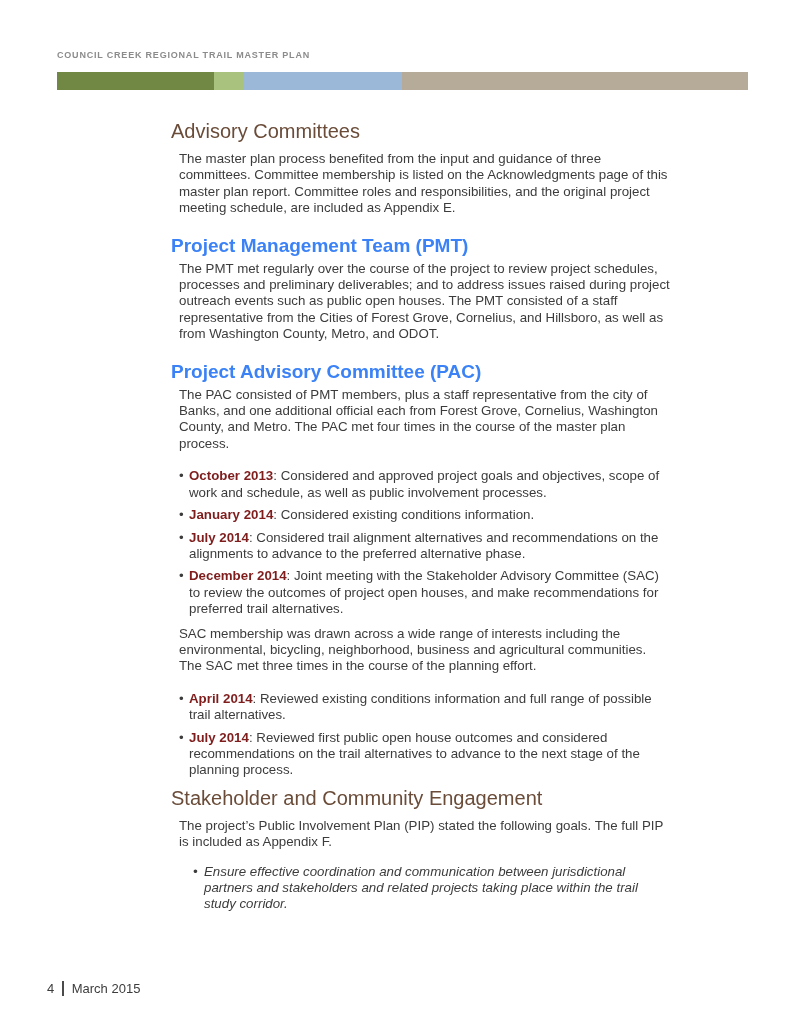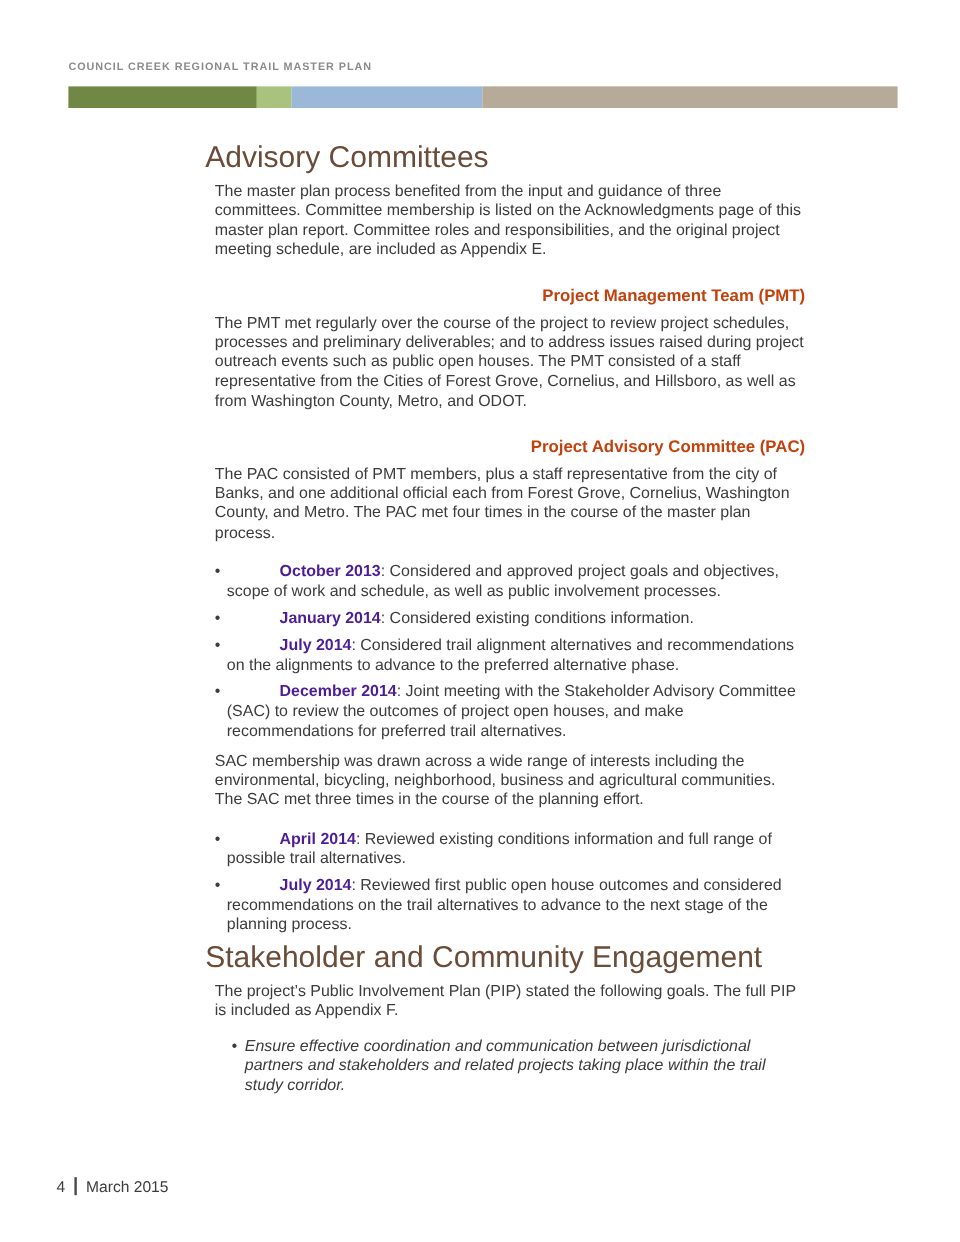--- a/index.html
+++ b/index.html
@@ -36,33 +36,32 @@
   .color-bar > div { height: 100%; }
   .content {
     position: absolute;
     left: 171px;
     top: 120px;
     width: 500px;
     font-size: 13.3px;
     line-height: 16.4px;
   }
   h1 {
-    font-size: 25px;
+    font-size: 20px;
     line-height: 23px;
     font-weight: 400;
     color: #6a4c39;
     margin: 0 0 8px 0;
   }
   h2 {
-    font-size: 14px;
+    font-size: 19px;
     line-height: 16px;
     font-weight: 700;
-    color: #c2410c;
+    color: #3b82f6;
     margin: 0 0 7px 0;
-    text-align: right;
   }
   p {
     margin: 0 0 21px 8px;
   }
   ul {
     list-style: none;
     margin: -5px 0 8px 0;
     padding: 0 0 0 18px;
   }
   ul li {
@@ -74,21 +73,21 @@
     position: absolute;
     left: -10px;
     color: #3c3c3c;
   }
   ul.goals {
     margin-top: -8px;
     padding-left: 33px;
     font-style: italic;
   }
   ul.goals li::before { left: -11px; }
-  strong { color: #4c1d95; margin-left: 44px; }
+  strong { color: #7f1d1d; }
   .page-footer {
     position: absolute;
     left: 47px;
     top: 981px;
     font-size: 13px;
     color: #3c3c3c;
     display: flex;
     align-items: center;
   }
   .footer-sep {

